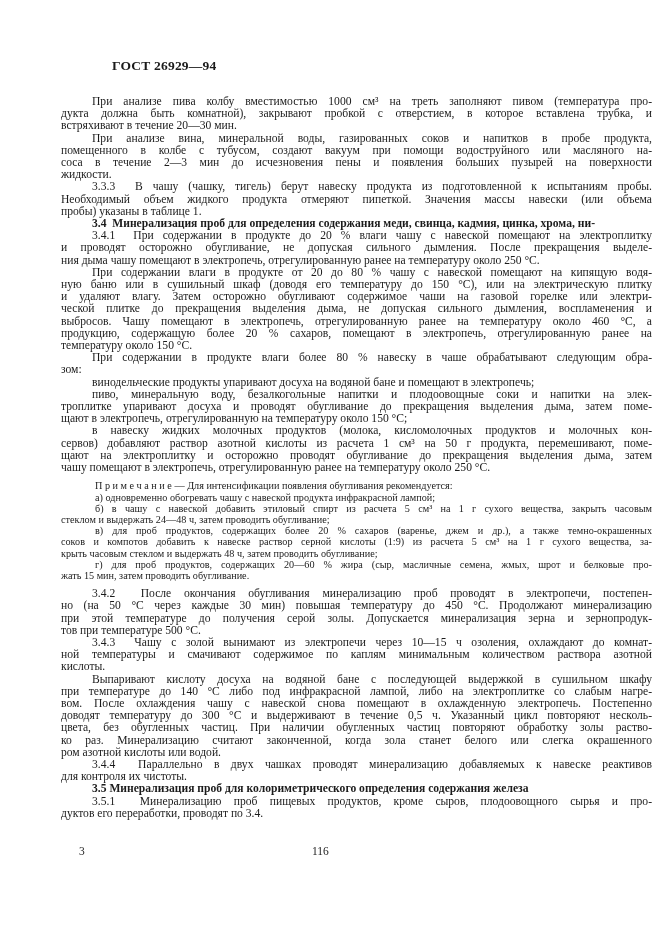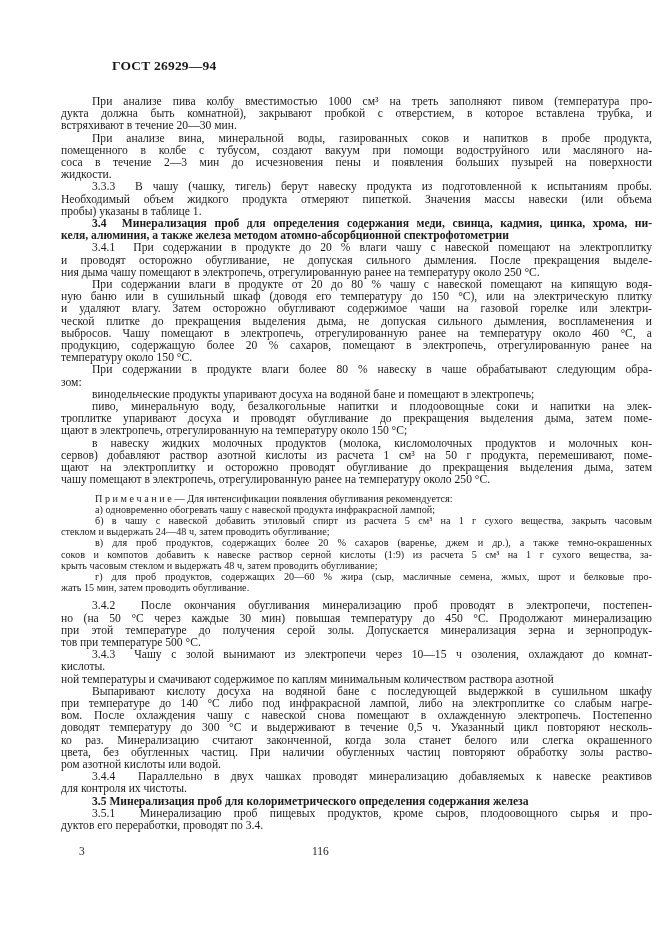--- a/index.html
+++ b/index.html
@@ -80,21 +80,20 @@
         <span class="ln">соса в течение 2—3 мин до исчезновения пены и появления больших пузырей на поверхности</span>
         <span class="ln">жидкости.</span>
       </p>
       <p class="body">
         <span class="ln">3.3.3&nbsp; В чашу (чашку, тигель) берут навеску продукта из подготовленной к испытаниям пробы.</span>
         <span class="ln">Необходимый объем жидкого продукта отмеряют пипеткой. Значения массы навески (или объема</span>
         <span class="ln">пробы) указаны в таблице 1.</span>
       </p>
       <p class="heading">
         <span class="ln">3.4&nbsp; Минерализация проб для определения содержания меди, свинца, кадмия, цинка, хрома, ни-</span>
-        <span class="ln">келя, алюминия, а также железа методом атомно-абсорбционной спектрофотометрии</span>
       </p>
       <p class="body">
         <span class="ln">3.4.1&nbsp; При содержании в продукте до 20 % влаги чашу с навеской помещают на электроплитку</span>
         <span class="ln">и проводят осторожно обугливание, не допуская сильного дымления. После прекращения выделе-</span>
         <span class="ln">ния дыма чашу помещают в электропечь, отрегулированную ранее на температуру около 250 °С.</span>
       </p>
       <p class="body">
         <span class="ln">При содержании влаги в продукте от 20 до 80 % чашу с навеской помещают на кипящую водя-</span>
         <span class="ln">ную баню или в сушильный шкаф (доводя его температуру до 150 °С), или на электрическую плитку</span>
         <span class="ln">и удаляют влагу. Затем осторожно обугливают содержимое чаши на газовой горелке или электри-</span>
@@ -141,30 +140,30 @@
         <span class="ln">жать 15 мин, затем проводить обугливание.</span>
       </p>
       <p class="body">
         <span class="ln">3.4.2&nbsp; После окончания обугливания минерализацию проб проводят в электропечи, постепен-</span>
         <span class="ln">но (на 50 °С через каждые 30 мин) повышая температуру до 450 °С. Продолжают минерализацию</span>
         <span class="ln">при этой температуре до получения серой золы. Допускается минерализация зерна и зернопродук-</span>
         <span class="ln">тов при температуре 500 °С.</span>
       </p>
       <p class="body">
         <span class="ln">3.4.3&nbsp; Чашу с золой вынимают из электропечи через 10—15 ч озоления, охлаждают до комнат-</span>
+        <span class="ln">ной температуры и смачивают содержимое по каплям минимальным количеством раствора азотной</span>
         <span class="ln">кислоты.</span>
-        <span class="ln">ной температуры и смачивают содержимое по каплям минимальным количеством раствора азотной</span>
       </p>
       <p class="body">
         <span class="ln">Выпаривают кислоту досуха на водяной бане с последующей выдержкой в сушильном шкафу</span>
         <span class="ln">при температуре до 140 °С либо под инфракрасной лампой, либо на электроплитке со слабым нагре-</span>
         <span class="ln">вом. После охлаждения чашу с навеской снова помещают в охлажденную электропечь. Постепенно</span>
         <span class="ln">доводят температуру до 300 °С и выдерживают в течение 0,5 ч. Указанный цикл повторяют несколь-</span>
+        <span class="ln">цвета, без обугленных частиц. При наличии обугленных частиц повторяют обработку золы раство-</span>
         <span class="ln">ко раз. Минерализацию считают законченной, когда зола станет белого или слегка окрашенного</span>
-        <span class="ln">цвета, без обугленных частиц. При наличии обугленных частиц повторяют обработку золы раство-</span>
         <span class="ln">ром азотной кислоты или водой.</span>
       </p>
       <p class="body">
         <span class="ln">3.4.4&nbsp; Параллельно в двух чашках проводят минерализацию добавляемых к навеске реактивов</span>
         <span class="ln">для контроля их чистоты.</span>
       </p>
       <p class="heading">
         <span class="ln">3.5 Минерализация проб для колориметрического определения содержания железа</span>
       </p>
       <p class="body">

